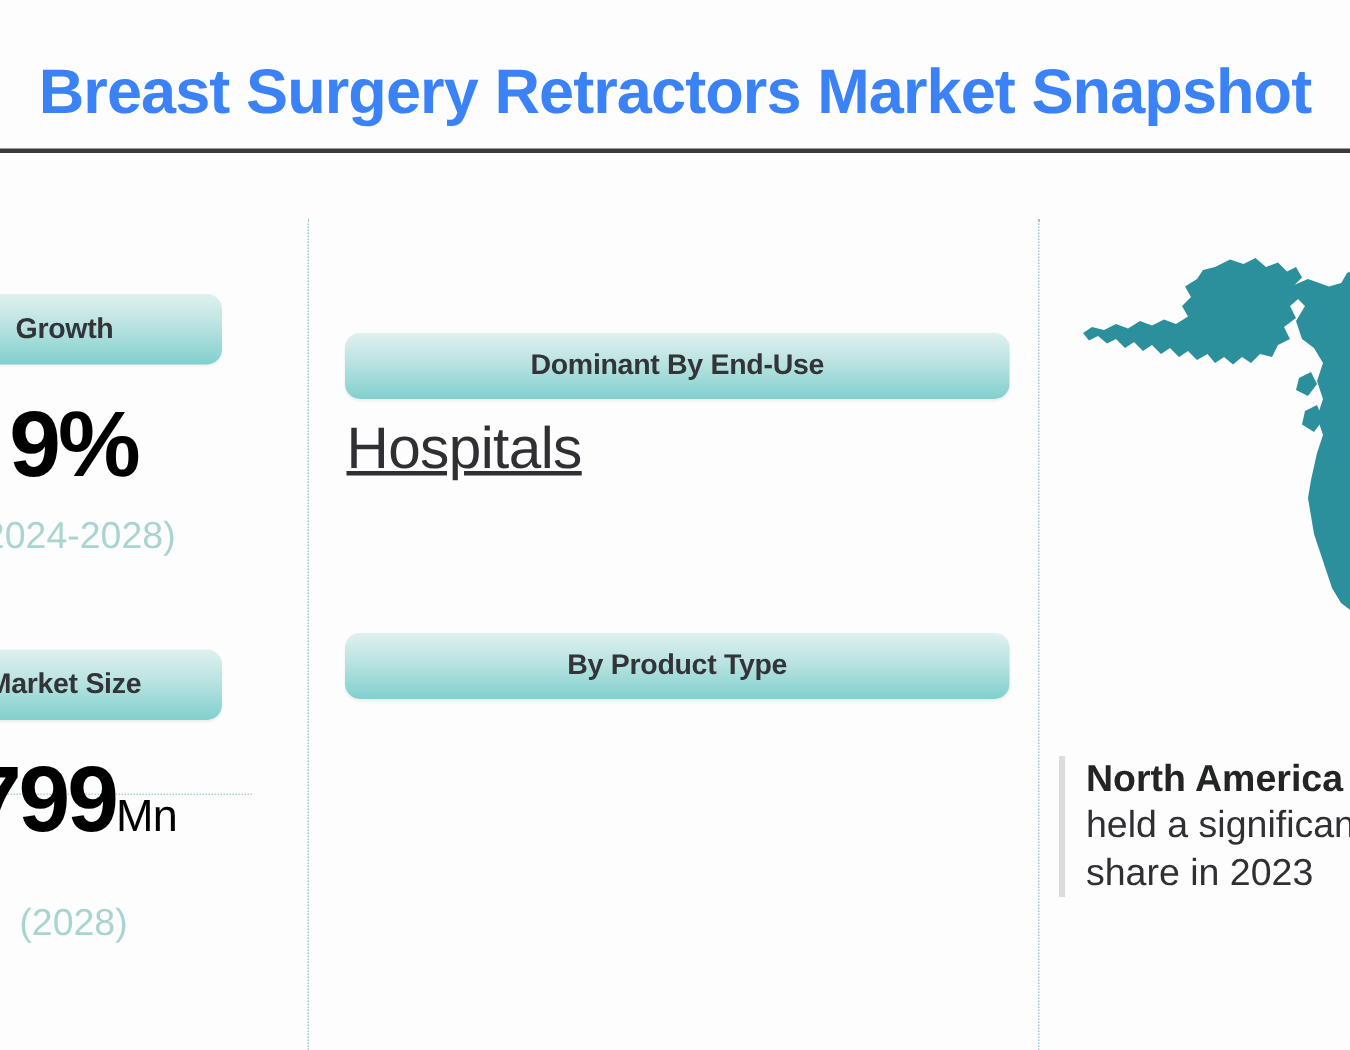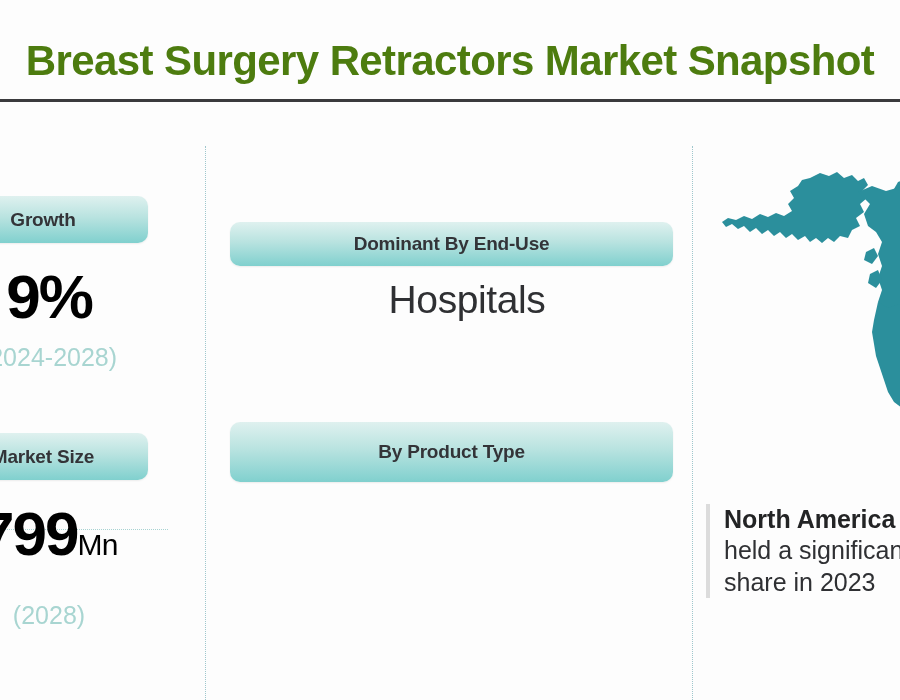--- a/index.html
+++ b/index.html
@@ -33,21 +33,21 @@
   }
   .title-text {
     position: absolute;
     left: 50%;
     top: 40px;
     transform: translateX(-50%);
     white-space: nowrap;
     font-size: 42px;
     font-weight: 700;
     letter-spacing: -0.6px;
-    color: #4d7c0f;
+    color: #3b82f6;
     font-family: "Liberation Sans", sans-serif;
     line-height: 1;
   }
   .title-rule {
     position: absolute;
     left: 0;
     top: 99px;
     width: 900px;
     height: 3px;
     background: #3b3b3d;
@@ -155,30 +155,31 @@
     left: 25px;
     top: 36px;
     width: 443px;
     height: 44px;
     margin-top: 40px;
   }
   .badge-producttype {
     left: 25px;
     top: 276px;
     width: 443px;
-    height: 60px;
+    height: 44px;
   }
   .mid-value {
     position: absolute;
-    left: 36px;
+    left: 26px;
     width: 452px;
-    text-align: center;
+    text-align: left;
     color: #2f3033;
     font-weight: 300;
     font-family: "Liberation Sans", sans-serif;
+    text-decoration: underline;
   }
   .mid-value.enduse {
     top: 132px;
     font-size: 39px;
     letter-spacing: -0.4px;
   }
   .mid-value.producttype {
     top: 350px;
     font-size: 35px;
     line-height: 1.18;

